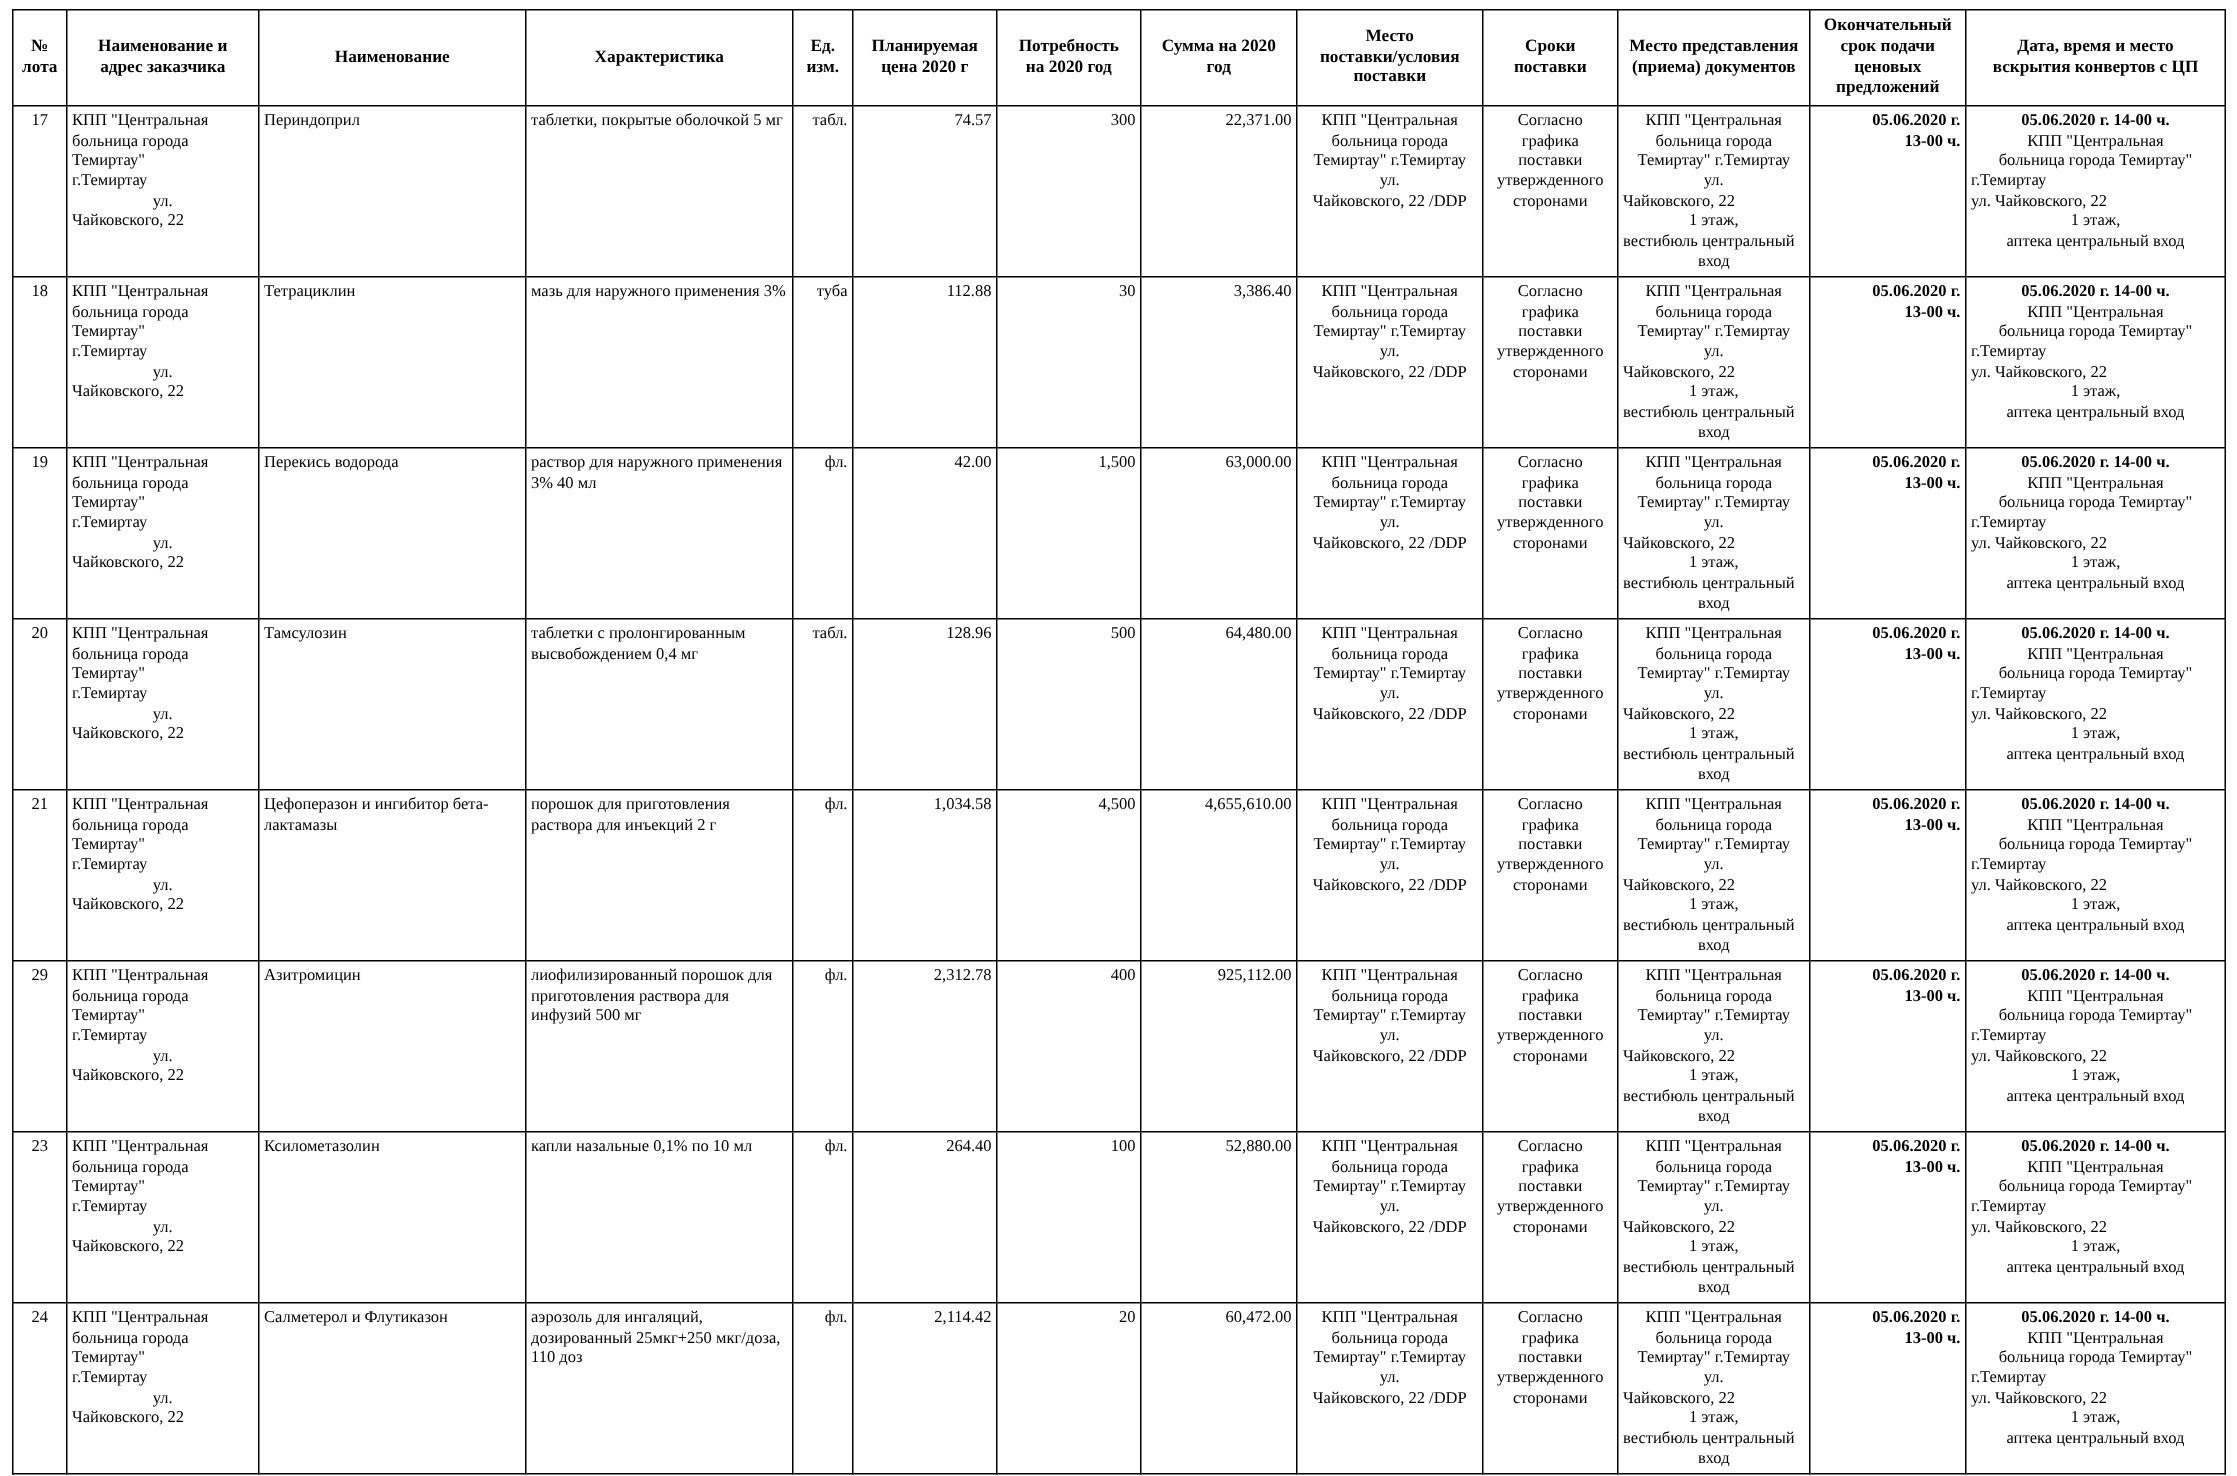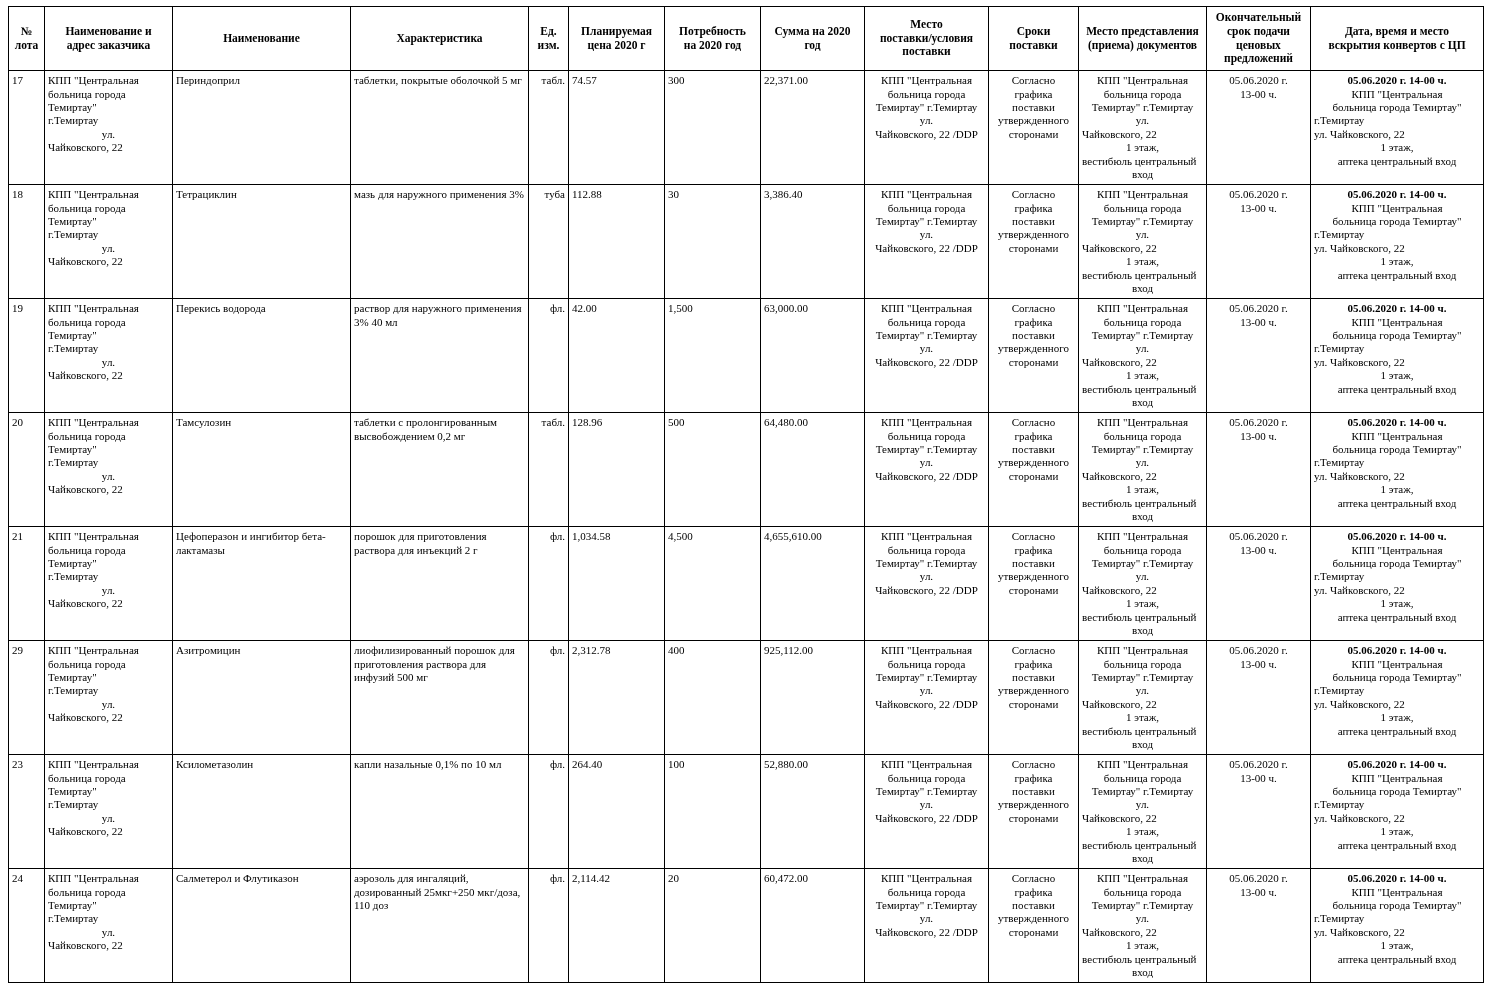--- a/index.html
+++ b/index.html
@@ -48,27 +48,27 @@
   col.c-price     { width: 96px; }
   col.c-need      { width: 96px; }
   col.c-sum       { width: 104px; }
   col.c-place     { width: 124px; }
   col.c-terms     { width: 90px; }
   col.c-docs      { width: 128px; }
   col.c-deadline  { width: 104px; }
   col.c-open      { width: 173px; }
 
   td.num {
-    text-align: left;
+    text-align: right;
   }
   td.center {
     text-align: right;
   }
   td.lot {
-    text-align: left;
+    text-align: center;
     font-size: 11px;
   }
   td.customer {
     font-size: 11px;
     line-height: 1.25;
   }
   td.customer .l1 { display:block; }
   td.customer .l2 { display:block; }
   td.customer .l3 { display:block; }
   td.customer .l4 { display:block; }
@@ -83,22 +83,22 @@
     line-height: 1.3;
   }
   td.docs {
     text-align: center;
   }
   td.docs .left {
     display: block;
     text-align: left;
   }
   td.deadline {
-    text-align: center;
-    font-weight: normal;
+    text-align: right;
+    font-weight: bold;
     font-size: 11px;
   }
   td.open {
     font-size: 11px;
     line-height: 1.3;
     text-align: center;
   }
   td.open .bold {
     display: block;
     font-weight: bold;
@@ -286,21 +286,21 @@
           <td class="lot">20</td>
           <td class="customer">
             <span class="l1">КПП "Центральная</span>
             <span class="l2">больница города</span>
             <span class="l3">Темиртау"</span>
             <span class="l4">г.Темиртау</span>
             <span class="l5">ул.</span>
             <span class="l6">Чайковского, 22</span>
           </td>
           <td>Тамсулозин</td>
-          <td>таблетки с пролонгированным высвобождением 0,2 мг</td>
+          <td>таблетки с пролонгированным высвобождением 0,4 мг</td>
           <td class="center">табл.</td>
           <td class="num">128.96</td>
           <td class="num">500</td>
           <td class="num">64,480.00</td>
           <td class="place"><span>КПП "Центральная</span><br><span>больница города</span><br><span>Темиртау"  г.Темиртау</span><br><span>ул.</span><br><span>Чайковского, 22 /DDP</span></td>
           <td class="terms"><span>Согласно</span><br><span>графика</span><br><span>поставки</span><br><span>утвержденного</span><br><span>сторонами</span></td>
           <td class="docs"><span>КПП "Центральная</span><br><span>больница города</span><br><span>Темиртау"  г.Темиртау</span><br><span>ул.</span><br><span class="left">Чайковского, 22</span><span>1 этаж,</span><br><span class="left">вестибюль  центральный</span><span>вход</span></td>
           <td class="deadline"><span>05.06.2020 г.</span><br><span>13-00 ч.</span></td>
           <td class="open">
             <span class="bold">05.06.2020 г. 14-00 ч.</span>

